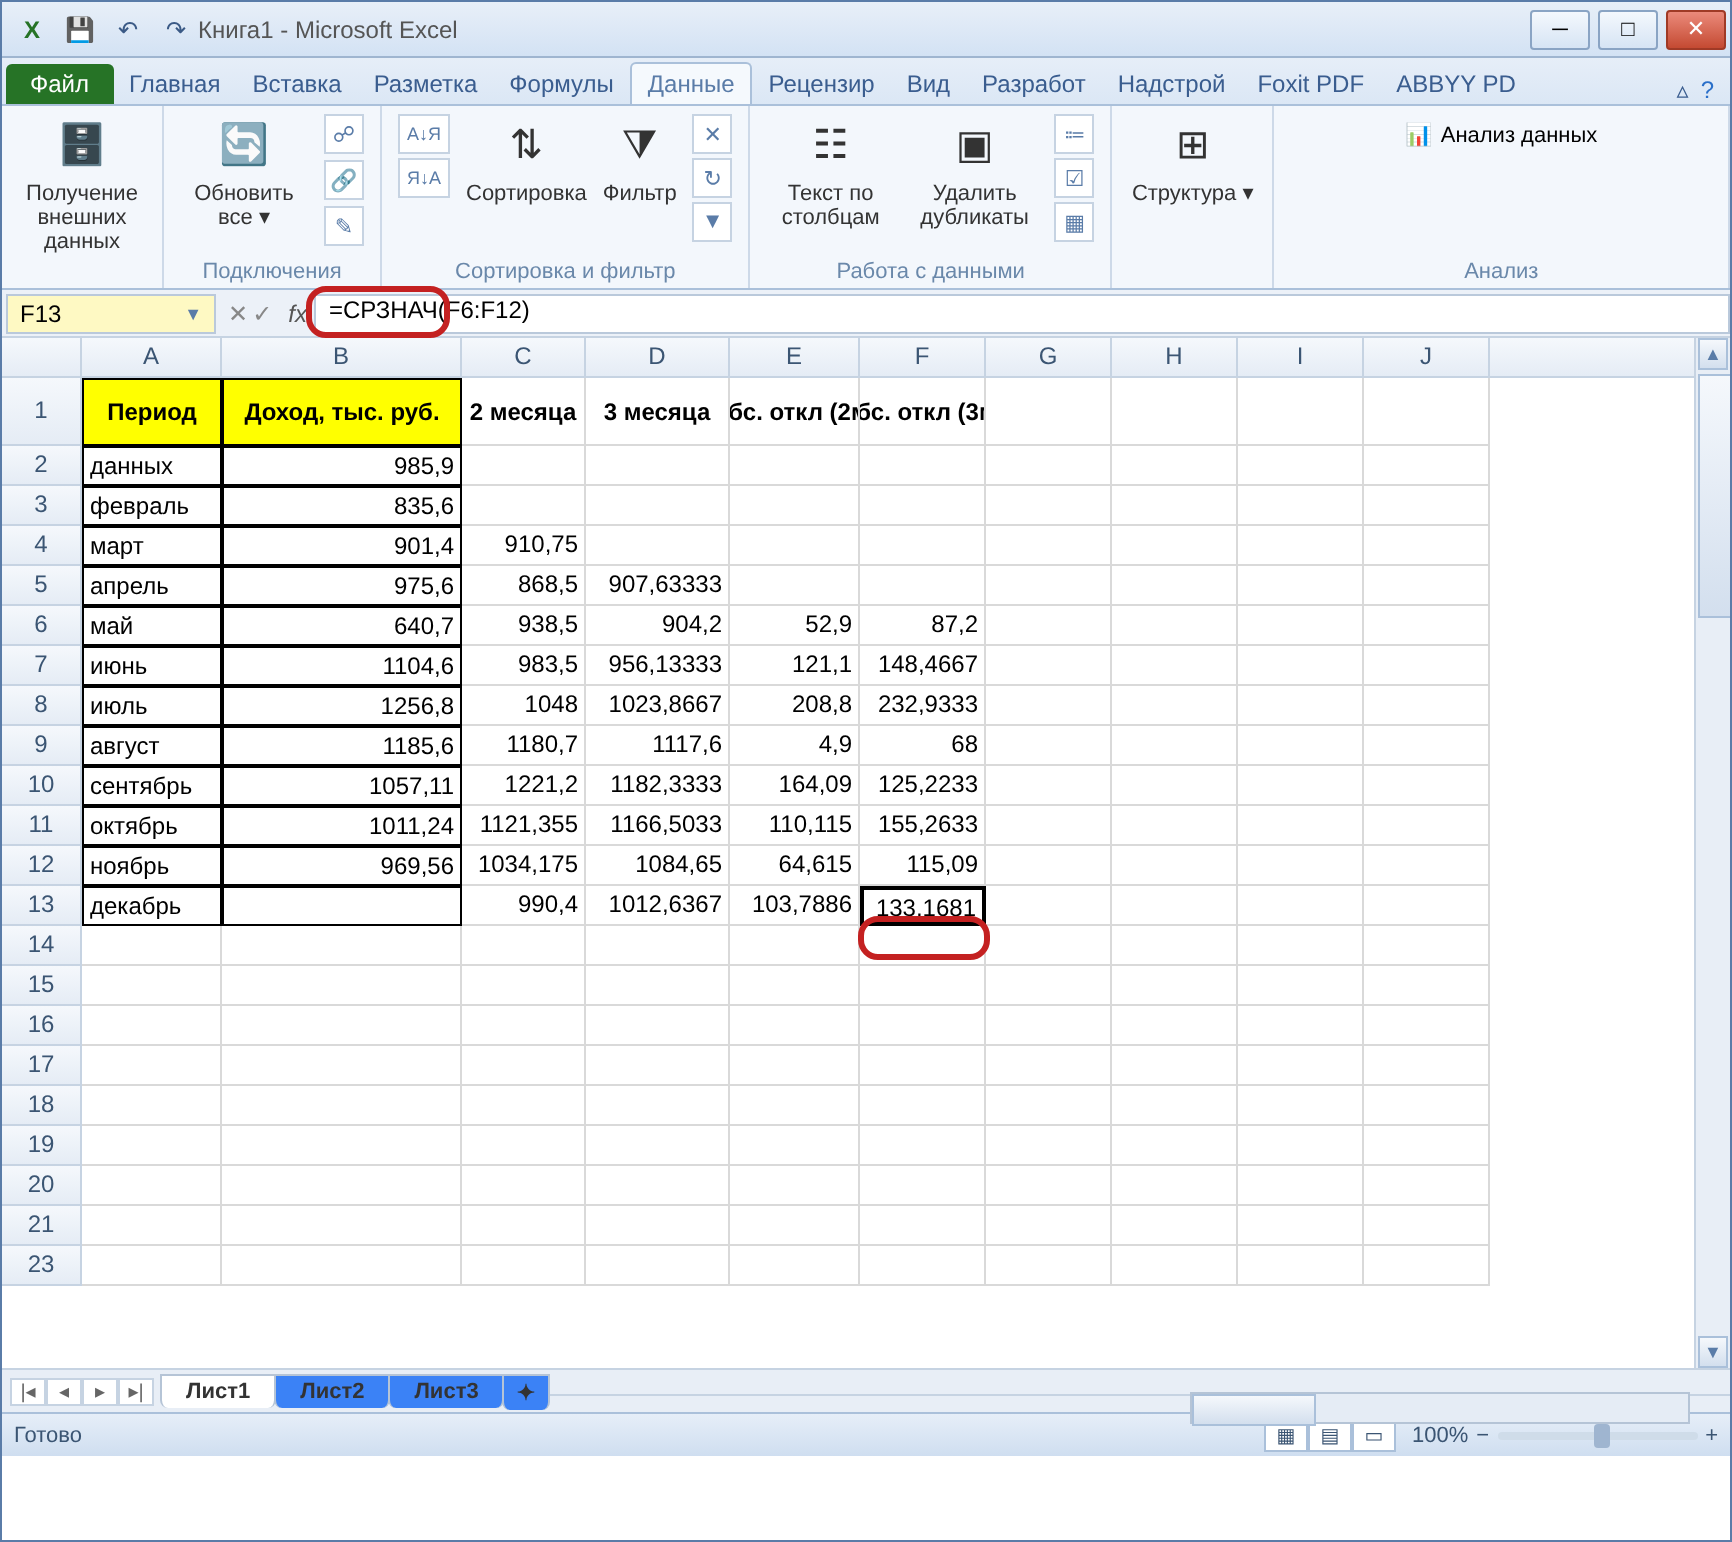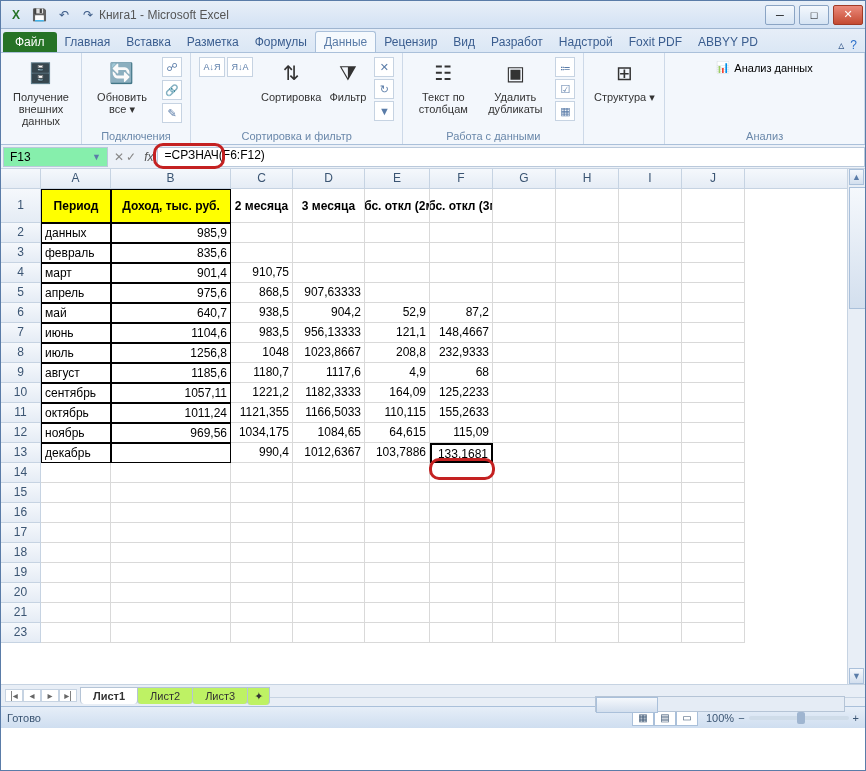--- a/index.html
+++ b/index.html
@@ -25,21 +25,21 @@
   .ribbon { display:flex; height:92px; background:#f3f7fc; border-bottom:1px solid #aac0da; font-size:11px; }
   .ribbon-group { border-right:1px solid #cdd9e8; padding:4px 8px 2px 8px; display:flex; flex-direction:column; align-items:center; justify-content:space-between; }
   .ribbon-group .group-label { color:#6a88aa; font-size:11px; margin-top:2px;}
   .big-btn { display:flex; flex-direction:column; align-items:center; gap:2px; width:64px; text-align:center; line-height:1.1; color:#333;}
   .big-btn .icon { width:32px; height:32px; display:flex;align-items:center;justify-content:center; font-size:20px;}
   .mini-btn { width:20px; height:20px; border:1px solid #c6d3e2; background:#fff; display:flex;align-items:center;justify-content:center; font-size:11px; color:#5a7ca8;}
   .ribbon-inner { display:flex; gap:8px; align-items:flex-start; }
 
   
   .formula-bar { display:flex; align-items:center; height:24px; border-bottom:1px solid #c6d3e2; font-size:12px; background:#ecf1f8; }
-  .name-box { width:105px; border:1px solid #bac9db; background:#86efac; height:20px; margin:0 2px; display:flex; align-items:center; padding:0 6px; justify-content:space-between;}
+  .name-box { width:105px; border:1px solid #bac9db; background:#fef9c3; height:20px; margin:0 2px; display:flex; align-items:center; padding:0 6px; justify-content:space-between;}
   .name-box .arrow { color:#5a7ca8; font-size:9px;}
   .fx-btns { display:flex; gap:2px; padding:0 4px; color:#888;}
   .fx-label { font-style:italic; color:#555; padding:0 4px;}
   .formula-input { flex:1; border:1px solid #bac9db; background:#fff; height:20px; padding:0 6px; position:relative;}
   .formula-highlight { position:absolute; left:-5px; top:-5px; border:3px solid #c42121; border-radius:10px; padding:2px 58px 2px 8px; height:26px; pointer-events:none; }
 
   
   .grid-wrap { position:relative; height:515px; overflow:hidden; background:#fff; }
   .colheads { display:flex; height:20px; background:linear-gradient(#f5f8fc,#e5ecf5); border-bottom:1px solid #c6d3e2; font-size:12px;}
   .rowhead-corner { width:40px; border-right:1px solid #c6d3e2; background:linear-gradient(#f5f8fc,#e5ecf5);}
@@ -56,21 +56,21 @@
   .hdr-yellow { background:#ffff00; font-weight:bold; text-align:center; justify-content:center; display:flex; align-items:center;}
   .num { text-align:right; }
   .ctr { text-align:center; }
   .selected-cell { border:2px solid #000 !important; position:relative; }
   .red-oval { position:absolute; border:3px solid #c42121; border-radius:10px; pointer-events:none; }
 
   
   .sheet-tabs { display:flex; align-items:center; height:22px; background:#e8eef6; border-top:1px solid #c6d3e2; font-size:11px;}
   .sheet-nav { display:flex; gap:0; padding:0 4px;}
   .sheet-nav span{ width:18px; text-align:center; color:#666; border:1px solid #c6d3e2; background:#fff; font-size:10px;}
-  .sheet-tab { padding:2px 12px; border:1px solid #b5c4d6; border-bottom:none; background:#bef264; border-radius:0 0 4px 4px; margin-left:-1px; color:#333;}
+  .sheet-tab { padding:2px 12px; border:1px solid #b5c4d6; border-bottom:none; background:#3b82f6; border-radius:0 0 4px 4px; margin-left:-1px; color:#333;font-weight:bold;}
   .sheet-tab.active { background:#fff; font-weight:bold;}
   .sheet-spacer{flex:1; border-top:1px solid #c6d3e2; margin-top:4px; position:relative;}
   .hscroll{ position:absolute; right:20px; top:-2px; width:250px; height:16px; background:#e5ecf5; border:1px solid #b5c4d6;}
   .hscroll::before{content:""; position:absolute; left:0;top:0; width:60px; height:14px; background:linear-gradient(#f5f8fc,#d3dfee); border:1px solid #aac0da;}
 
   
   .statusbar { display:flex; align-items:center; height:22px; background:linear-gradient(#e6eef8,#cfdef0); font-size:11px; padding:0 6px; color:#3b5573; border-top:1px solid #aac0da;}
   .statusbar .spacer{flex:1;}
   .view-btns { display:flex; gap:0;}
   .view-btns span{ width:22px; height:16px; border:1px solid #aac0da; background:#fff; display:flex;align-items:center;justify-content:center; font-size:10px;}
@@ -136,21 +136,21 @@
       <div style="display:flex;flex-direction:column;gap:3px">
         <span class="mini-btn">☍</span>
         <span class="mini-btn">🔗</span>
         <span class="mini-btn">✎</span>
       </div>
     </div>
     <span class="group-label">Подключения</span>
   </div>
   <div class="ribbon-group">
     <div class="ribbon-inner">
-      <div style="display:flex;gap:2px">
+      <div style="display:flex;flex-direction:column;gap:2px">
         <span class="mini-btn" style="width:26px;font-size:9px">A↓Я</span>
         <span class="mini-btn" style="width:26px;font-size:9px">Я↓A</span>
       </div>
       <div class="big-btn" style="width:auto">
         <span class="icon">⇅</span>
         <span>Сортировка</span>
       </div>
       <div class="big-btn" style="width:auto">
         <span class="icon">⧩</span>
         <span>Фильтр</span>

